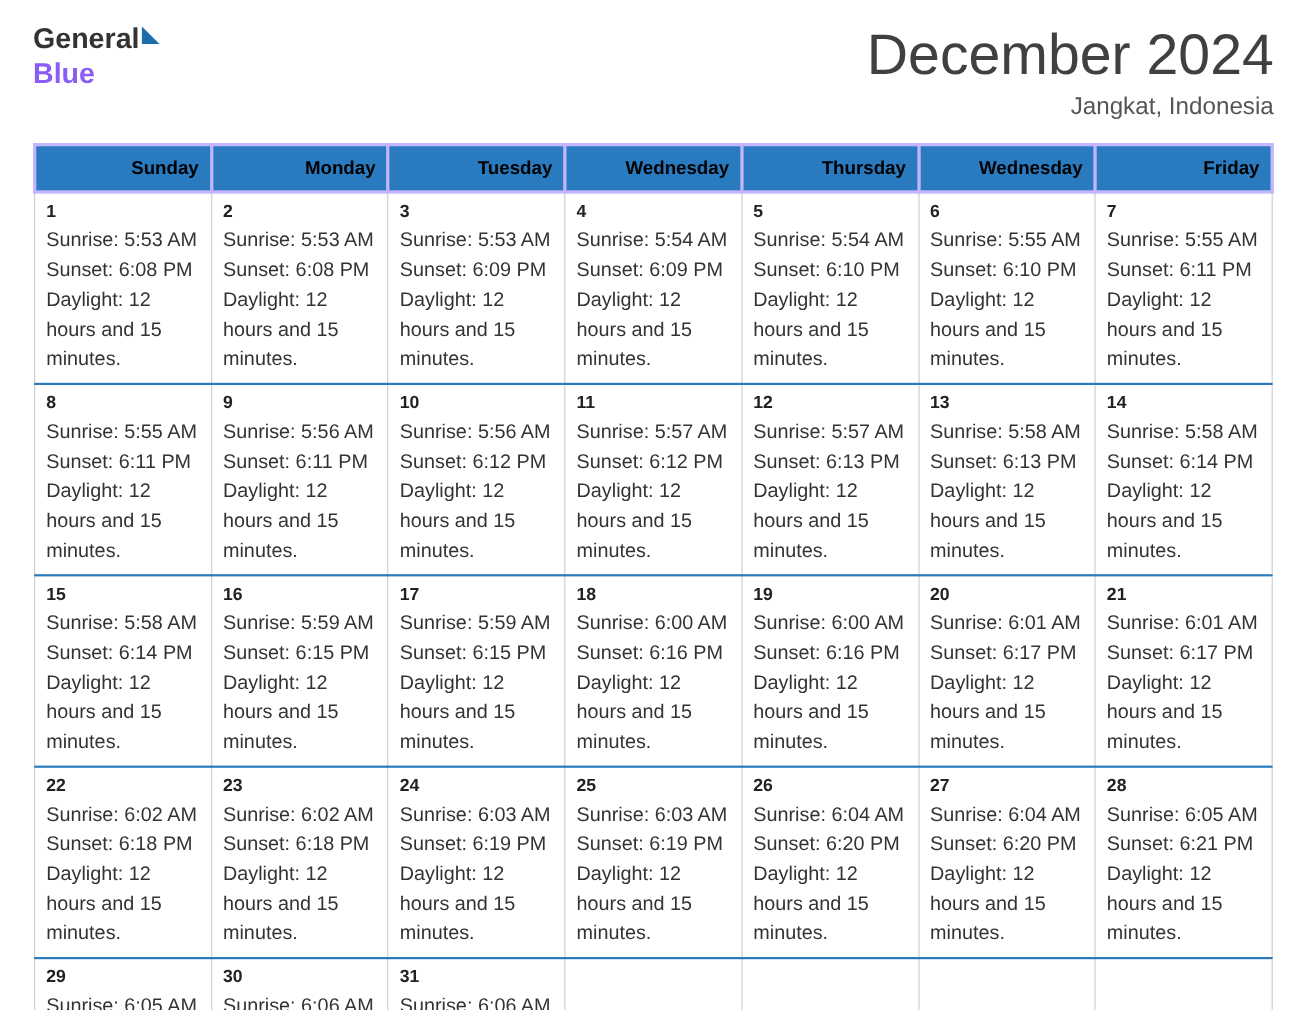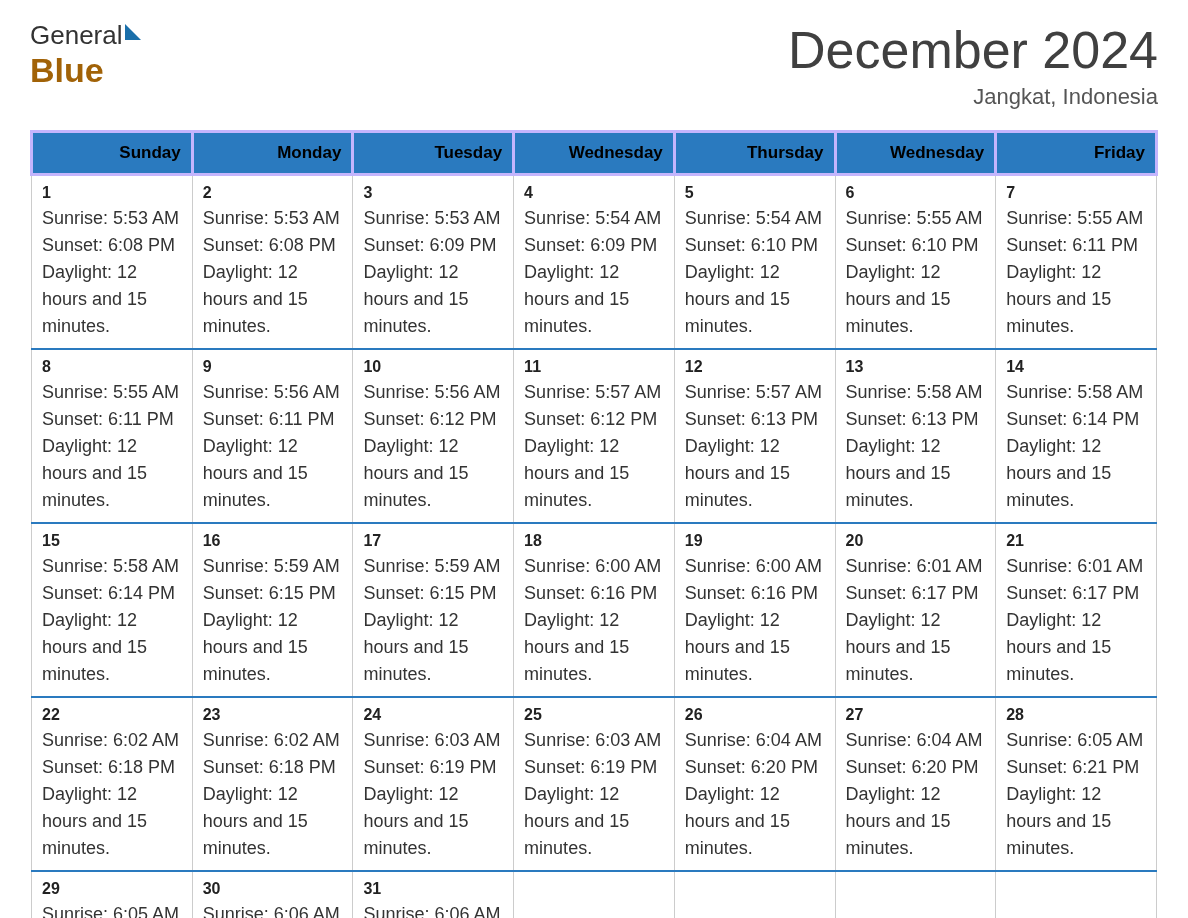--- a/index.html
+++ b/index.html
@@ -11,27 +11,27 @@
       padding: 20px 30px;
     }
     .header {
       display: flex;
       justify-content: space-between;
       align-items: flex-start;
       margin-bottom: 20px;
     }
     .logo-text-general {
       font-size: 26px;
-      font-weight: normal;
+      font-weight: bold;
       color: #333;
     }
     .logo-text-blue {
-      font-size: 34px;
-      font-weight: bold;
-      color: #a16207;
+      font-size: 26px;
+      font-weight: bold;
+      color: #8b5cf6;
     }
     .logo-arrow {
       width: 0;
       height: 0;
       border-left: 16px solid #1a6faa;
       border-top: 16px solid transparent;
       border-bottom: 0px solid transparent;
       margin-left: 2px;
       margin-top: -8px;
     }

